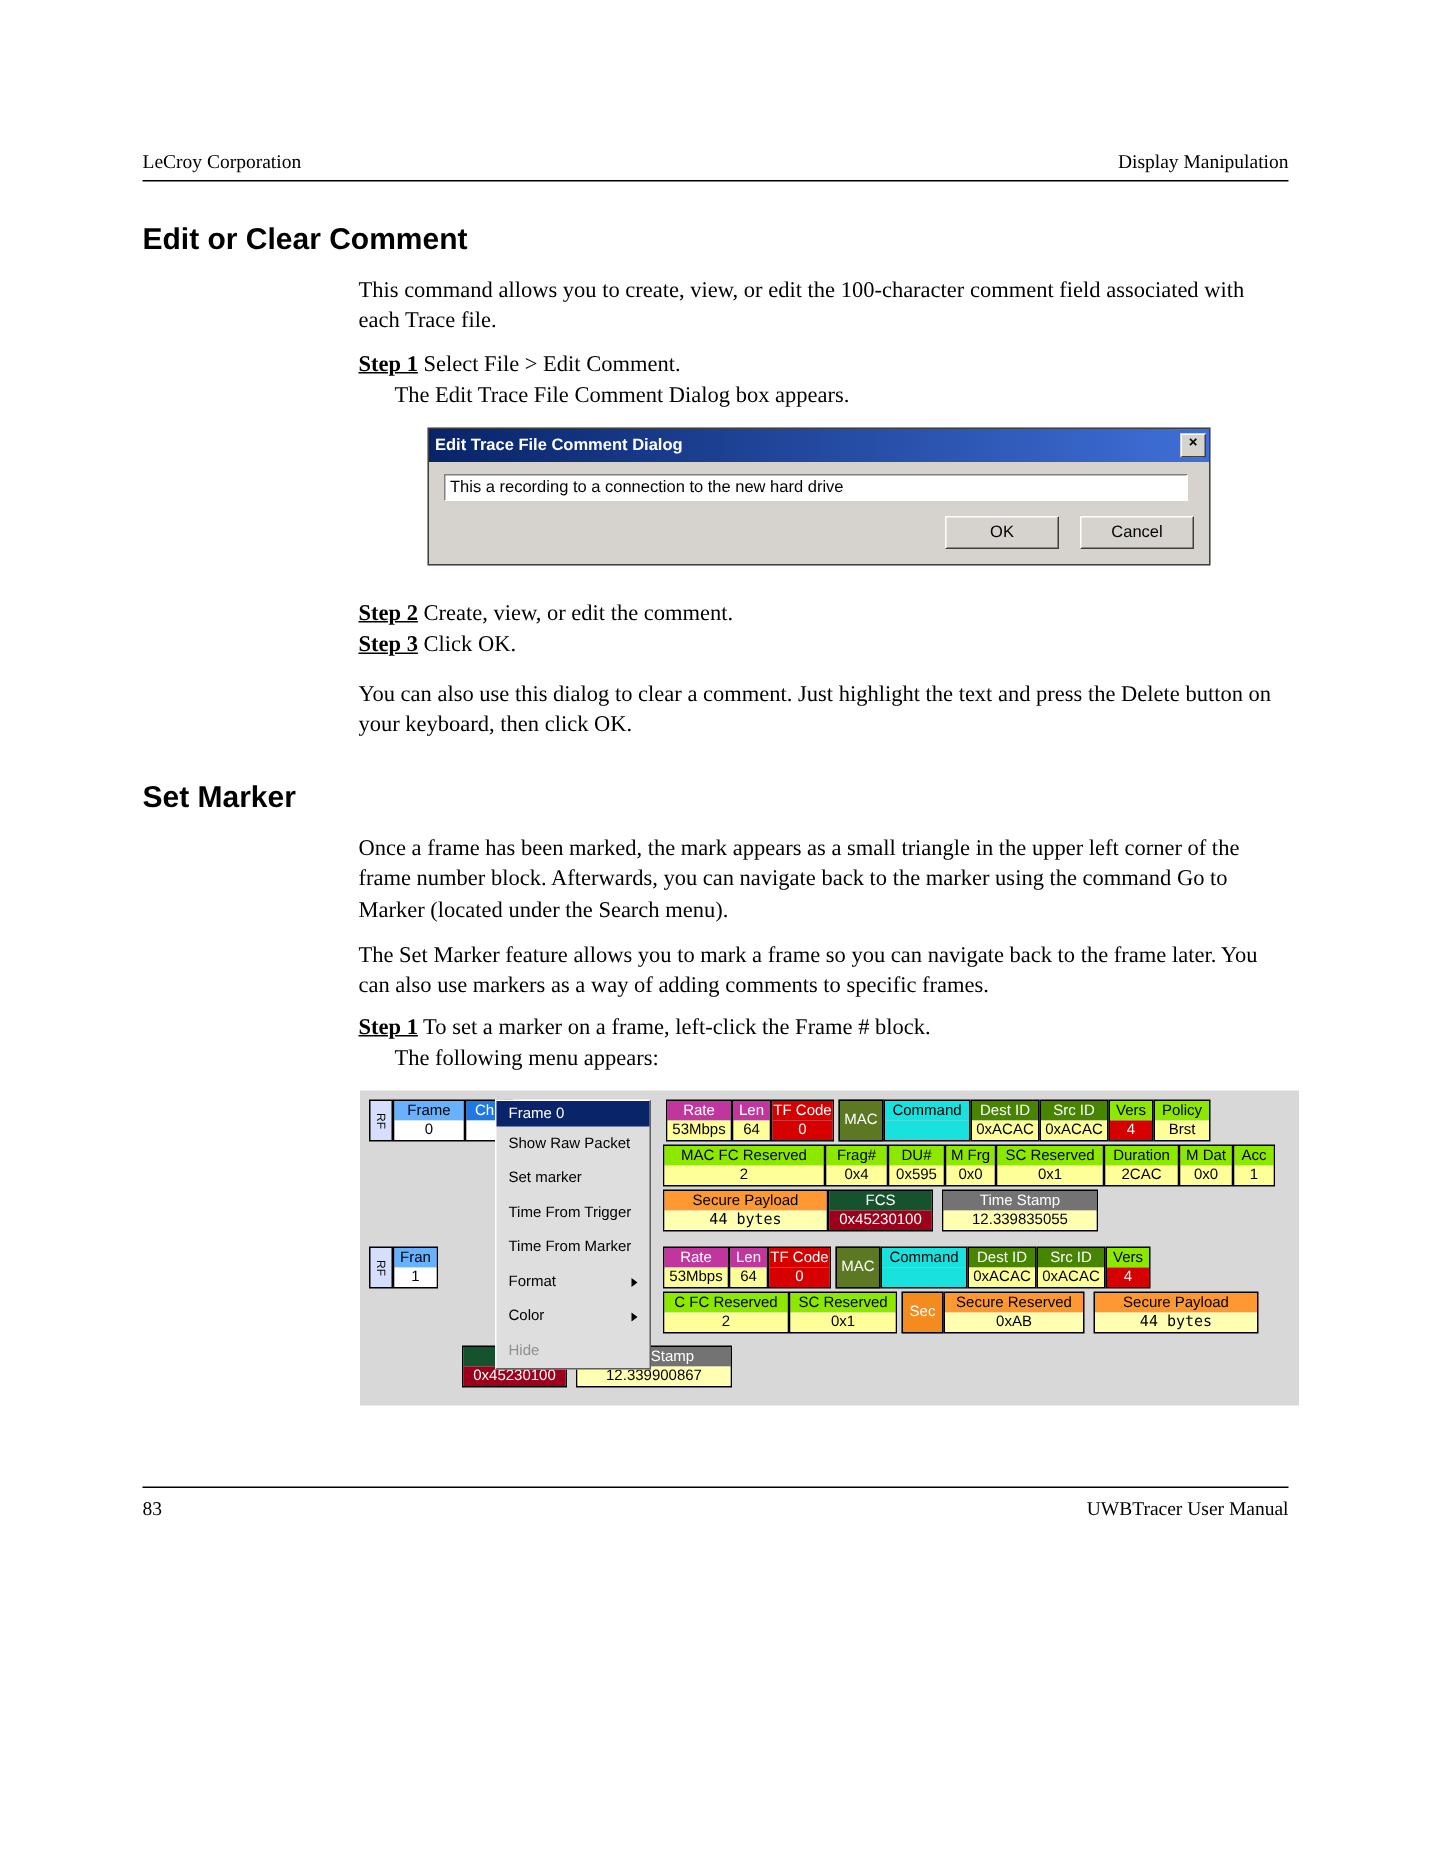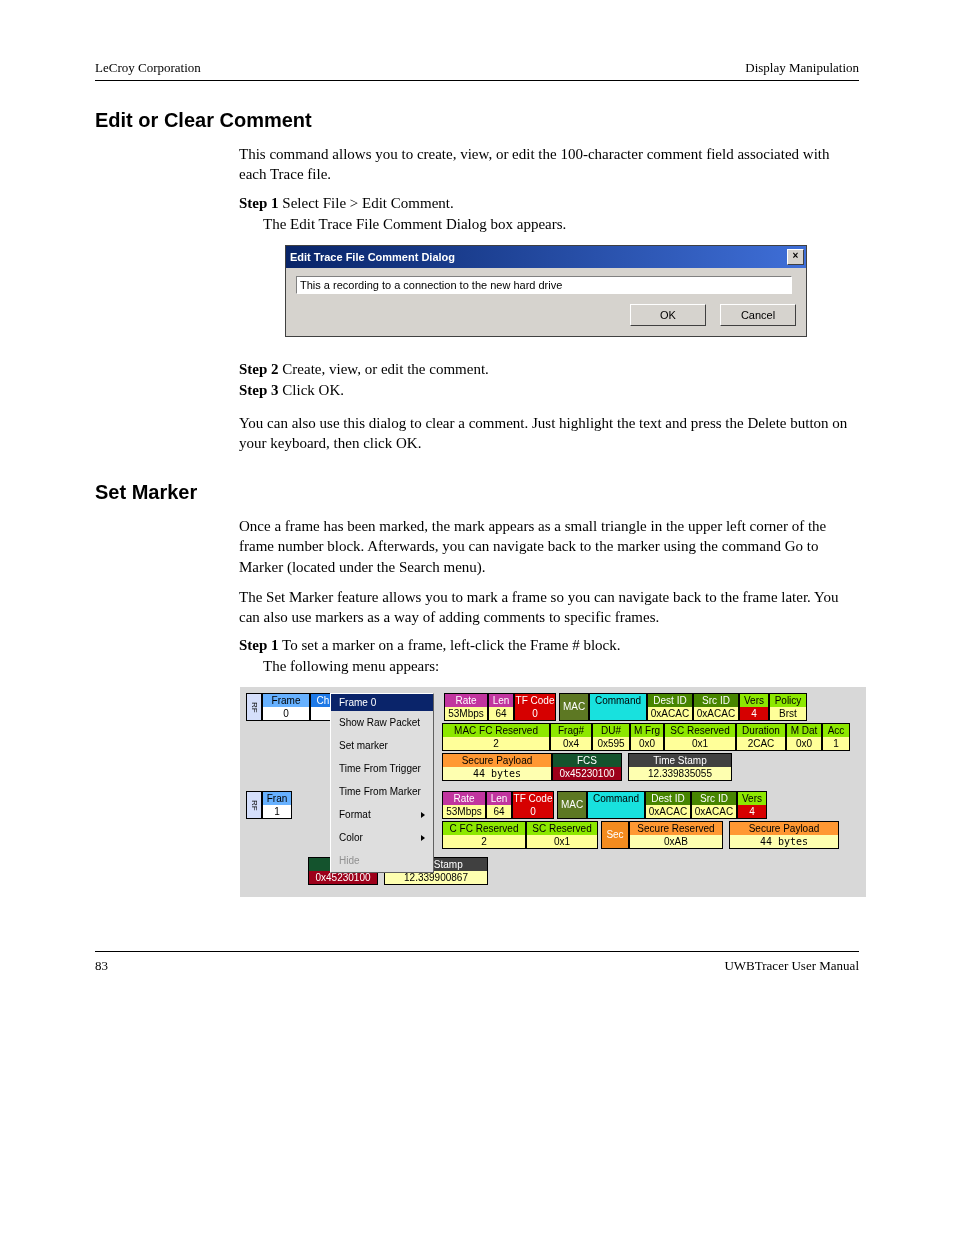--- a/index.html
+++ b/index.html
@@ -5,20 +5,21 @@
   body {
     margin: 0;
     font-family: "Times New Roman", serif;
     font-size: 15px;
     color: #000;
     background: #fff;
     width: 954px;
   }
   .page {
     padding: 60px 95px 40px 95px;
+    margin-top: 40px;
   }
   .rule {
     border: none;
     border-top: 1px solid #000;
     margin: 4px 0 0 0;
   }
   .top-header {
     display: flex;
     justify-content: space-between;
     font-size: 13px;
@@ -30,21 +31,21 @@
     font-weight: bold;
     margin: 28px 0 12px 0;
   }
   .body-text {
     margin: 0 0 10px 144px;
     line-height: 1.35;
   }
   .step-line {
     margin: 4px 0 4px 144px;
   }
-  .step-line b { font-weight: bold; }
+  .step-line b { font-weight: bold; text-decoration: underline; }
   .step-sub { margin-left: 168px; }
   .spacer-sm { height: 8px; }
   .spacer-md { height: 20px; }
   .fig-wrap { margin-left: 190px; }
   .fig-wrap2 { margin-left: 145px; }
 
   
   .win-dialog {
     width: 520px;
     background: #d6d3ce;
@@ -200,21 +201,21 @@
   
   .hdr-blue   { background: #1e79e6; color: #fff; }
   .hdr-ltblue { background: #67b1ff; }
   .hdr-magenta{ background: #c1359f; color: #fff; }
   .hdr-red    { background: #d60000; color: #fff; }
   .hdr-cyan   { background: #18e1de; }
   .hdr-dgrn   { background: #478500; color: #fff; }
   .hdr-lime   { background: #8de800; }
   .hdr-orange { background: #ff9833; }
   .hdr-darkred{ background: #14532d; color: #fff; }
-  .hdr-bblue  { background: #404040; color: #fff; }
+  .hdr-bblue  { background: #737373; color: #fff; }
 
   
   .footer {
     display: flex;
     justify-content: space-between;
     font-size: 13px;
     margin-top: 6px;
   }
 </style>
 </head>

